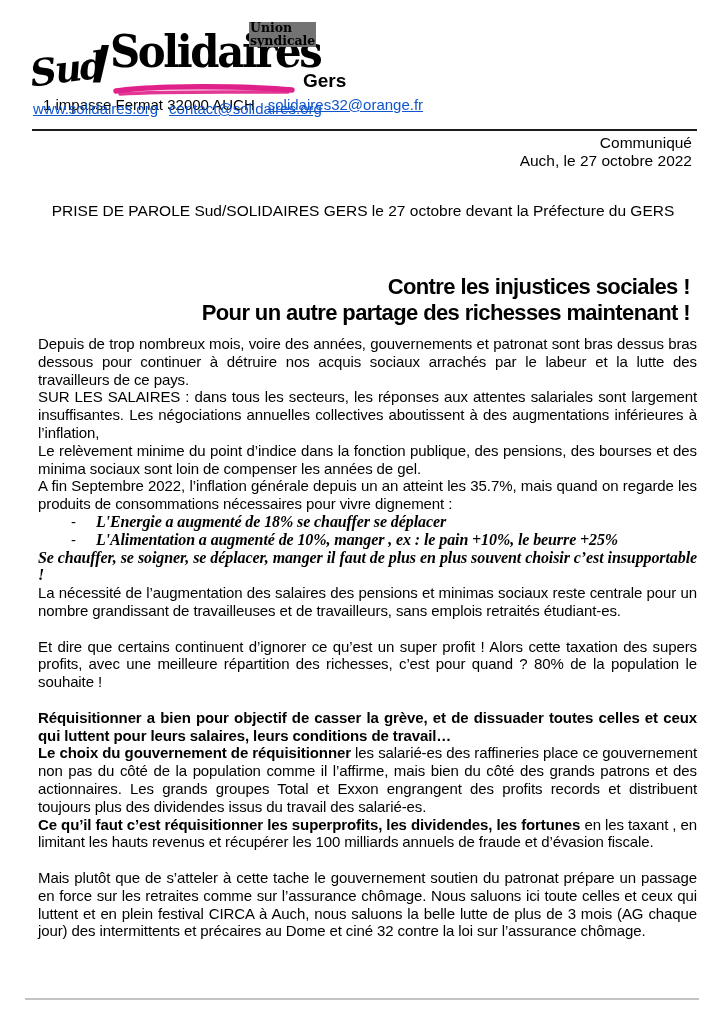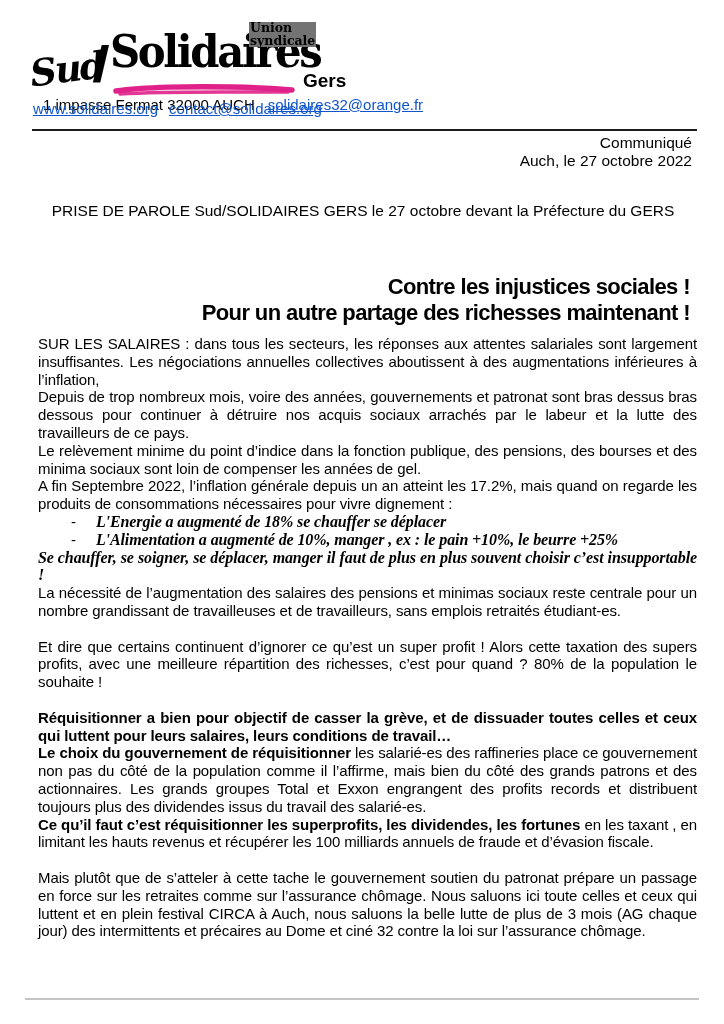--- a/index.html
+++ b/index.html
@@ -84,24 +84,24 @@
 
     <p class="kicker">PRISE DE PAROLE Sud/SOLIDAIRES GERS le 27 octobre devant la Préfecture du GERS</p>
 
     <div class="headings">
       <div class="gap"></div>
       <h2>Contre les injustices sociales !</h2>
       <h2>Pour un autre partage des richesses maintenant !</h2>
     </div>
 
     <div class="bodytext">
+      <p>Depuis de trop nombreux mois, voire des années, gouvernements et patronat sont bras dessus bras dessous pour continuer à détruire nos acquis sociaux arrachés par le labeur et la lutte des travailleurs de ce pays.</p>
       <p>SUR LES SALAIRES : dans tous les secteurs,  les réponses aux attentes salariales sont largement insuffisantes. Les négociations annuelles collectives aboutissent à des augmentations inférieures à l’inflation,</p>
-      <p>Depuis de trop nombreux mois, voire des années, gouvernements et patronat sont bras dessus bras dessous pour continuer à détruire nos acquis sociaux arrachés par le labeur et la lutte des travailleurs de ce pays.</p>
       <p>Le relèvement minime du point d’indice dans la fonction publique, des pensions, des bourses et des minima sociaux  sont loin de  compenser les années de gel.</p>
-      <p>A fin Septembre 2022, l’inflation générale depuis un an atteint les 17.2%, mais quand on regarde les produits de consommations nécessaires pour vivre dignement :</p>
+      <p>A fin Septembre 2022, l’inflation générale depuis un an atteint les 35.7%, mais quand on regarde les produits de consommations nécessaires pour vivre dignement :</p>
 
       <div class="bullet bi">
         <span class="dash">-</span>
         <span>L'Energie a augmenté de 18% se chauffer se déplacer</span>
       </div>
       <div class="bullet bi">
         <span class="dash">-</span>
         <span>L'Alimentation a augmenté de 10%, manger , ex : le pain +10%,  le beurre +25%</span>
       </div>
 

